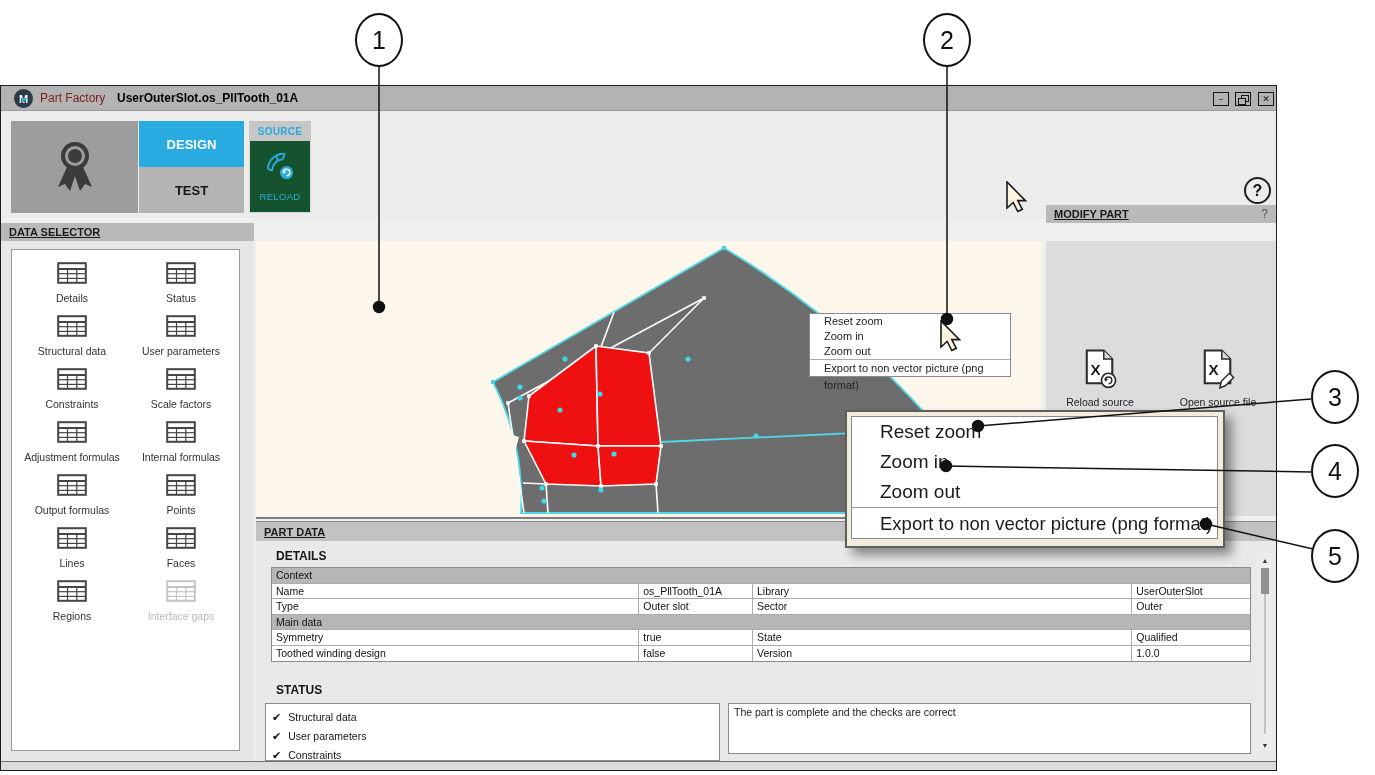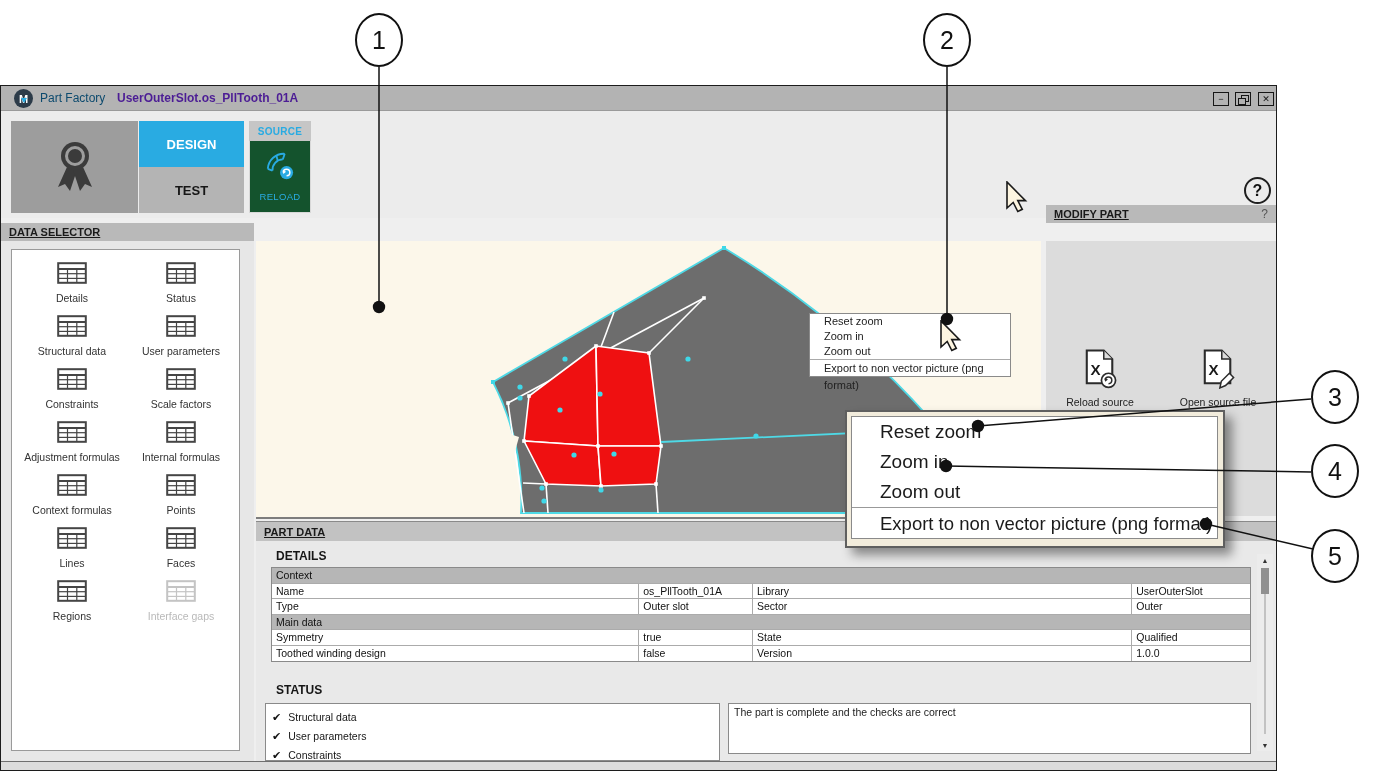--- a/index.html
+++ b/index.html
@@ -12,23 +12,23 @@
 
   .titlebar { position:absolute; left:0; top:0; width:1275px; height:25px;
               background:#b3b3b3; border-bottom:1px solid #9a9a9a; }
   .logo { position:absolute; left:13px; top:3px; width:19px; height:19px; border-radius:50%;
           background:#2c3b49; color:#fff; font-size:11px; font-weight:bold;
           display:flex; align-items:center; justify-content:center; }
   .logo-tri { position:absolute; left:20px; top:12px; width:0; height:0;
               border-left:3px solid transparent; border-right:3px solid transparent;
               border-top:5px solid #29abe2; }
   .app-name { position:absolute; left:39px; top:0; height:25px; line-height:25px;
-              font-size:12px; color:#0c4a6e; }
+              font-size:12px; color:#7f1d1d; }
   .doc-title { position:absolute; left:116px; top:0; height:39px; line-height:25px;
-               font-size:12px; font-weight:bold; color:#4c1d95; }
+               font-size:12px; font-weight:bold; color:#000000; }
   .win-btn { position:absolute; top:6px; width:16px; height:14px; border:1.5px solid #161616;
              display:flex; align-items:center; justify-content:center;
              font-size:9px; color:#161616; background:transparent; }
   .wb-min { left:1212px; } .wb-restore { left:1234px; } .wb-close { left:1257px; }
   .glyph-restore { position:relative; width:10px; height:9px; }
   .glyph-restore::before { content:""; position:absolute; left:3px; top:0; width:6px; height:5px; border:1.2px solid #161616; }
   .glyph-restore::after  { content:""; position:absolute; left:0; top:3px; width:6px; height:5px; border:1.2px solid #161616; background:#b3b3b3; }
 
   
   .ribbon { position:absolute; left:0; top:25px; width:1275px; height:107px; background:#ececec; }
@@ -227,21 +227,21 @@
             <use href="#icon-table"></use>
           </svg><span class="lbl">Scale factors</span></div>
       <div class="ds-item cL r3"><svg class="tbl-ico">
             <use href="#icon-table"></use>
           </svg><span class="lbl">Adjustment formulas</span></div>
       <div class="ds-item cR r3"><svg class="tbl-ico">
             <use href="#icon-table"></use>
           </svg><span class="lbl">Internal formulas</span></div>
       <div class="ds-item cL r4"><svg class="tbl-ico">
             <use href="#icon-table"></use>
-          </svg><span class="lbl">Context formulas</span></div>
+          </svg><span class="lbl">Output formulas</span></div>
       <div class="ds-item cR r4"><svg class="tbl-ico">
             <use href="#icon-table"></use>
           </svg><span class="lbl">Points</span></div>
       <div class="ds-item cL r5"><svg class="tbl-ico">
             <use href="#icon-table"></use>
           </svg><span class="lbl">Lines</span></div>
       <div class="ds-item cR r5"><svg class="tbl-ico">
             <use href="#icon-table"></use>
           </svg><span class="lbl">Faces</span></div>
       <div class="ds-item cL r6"><svg class="tbl-ico">

